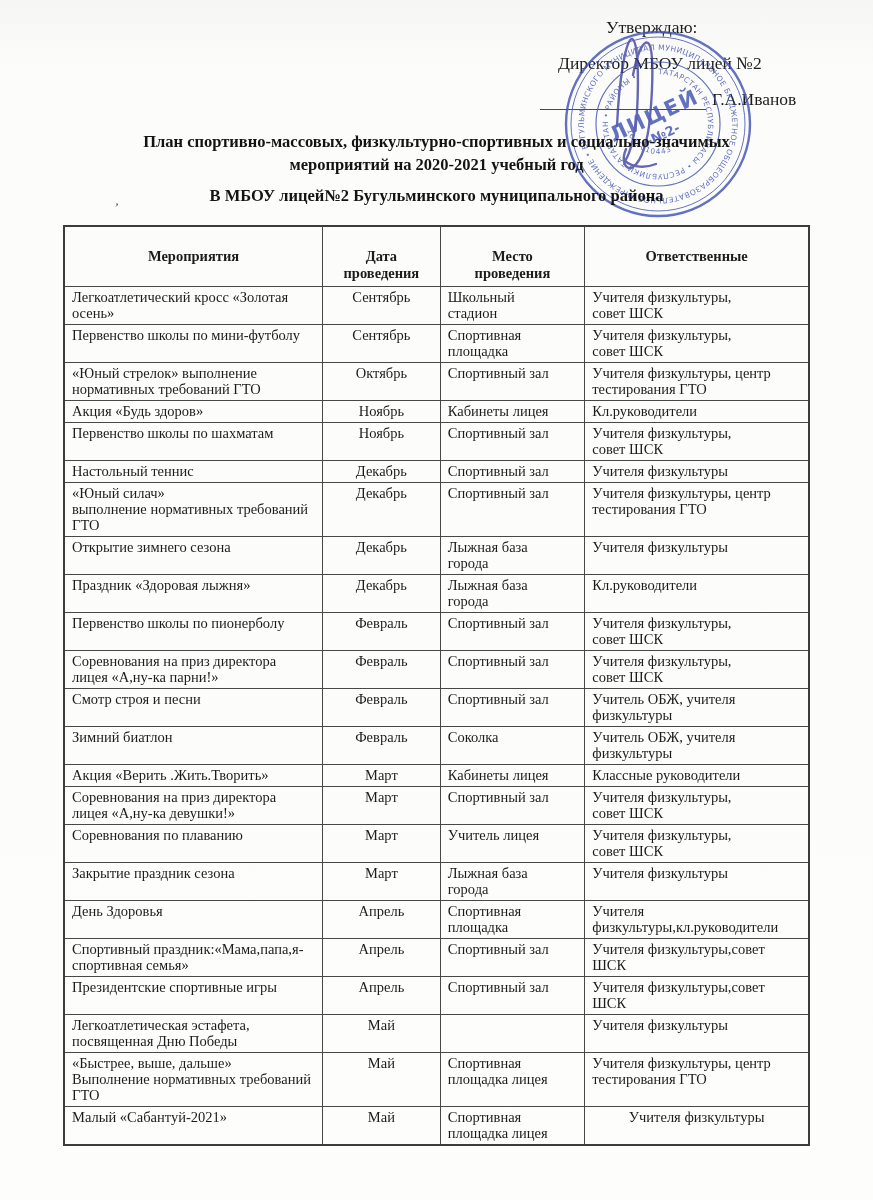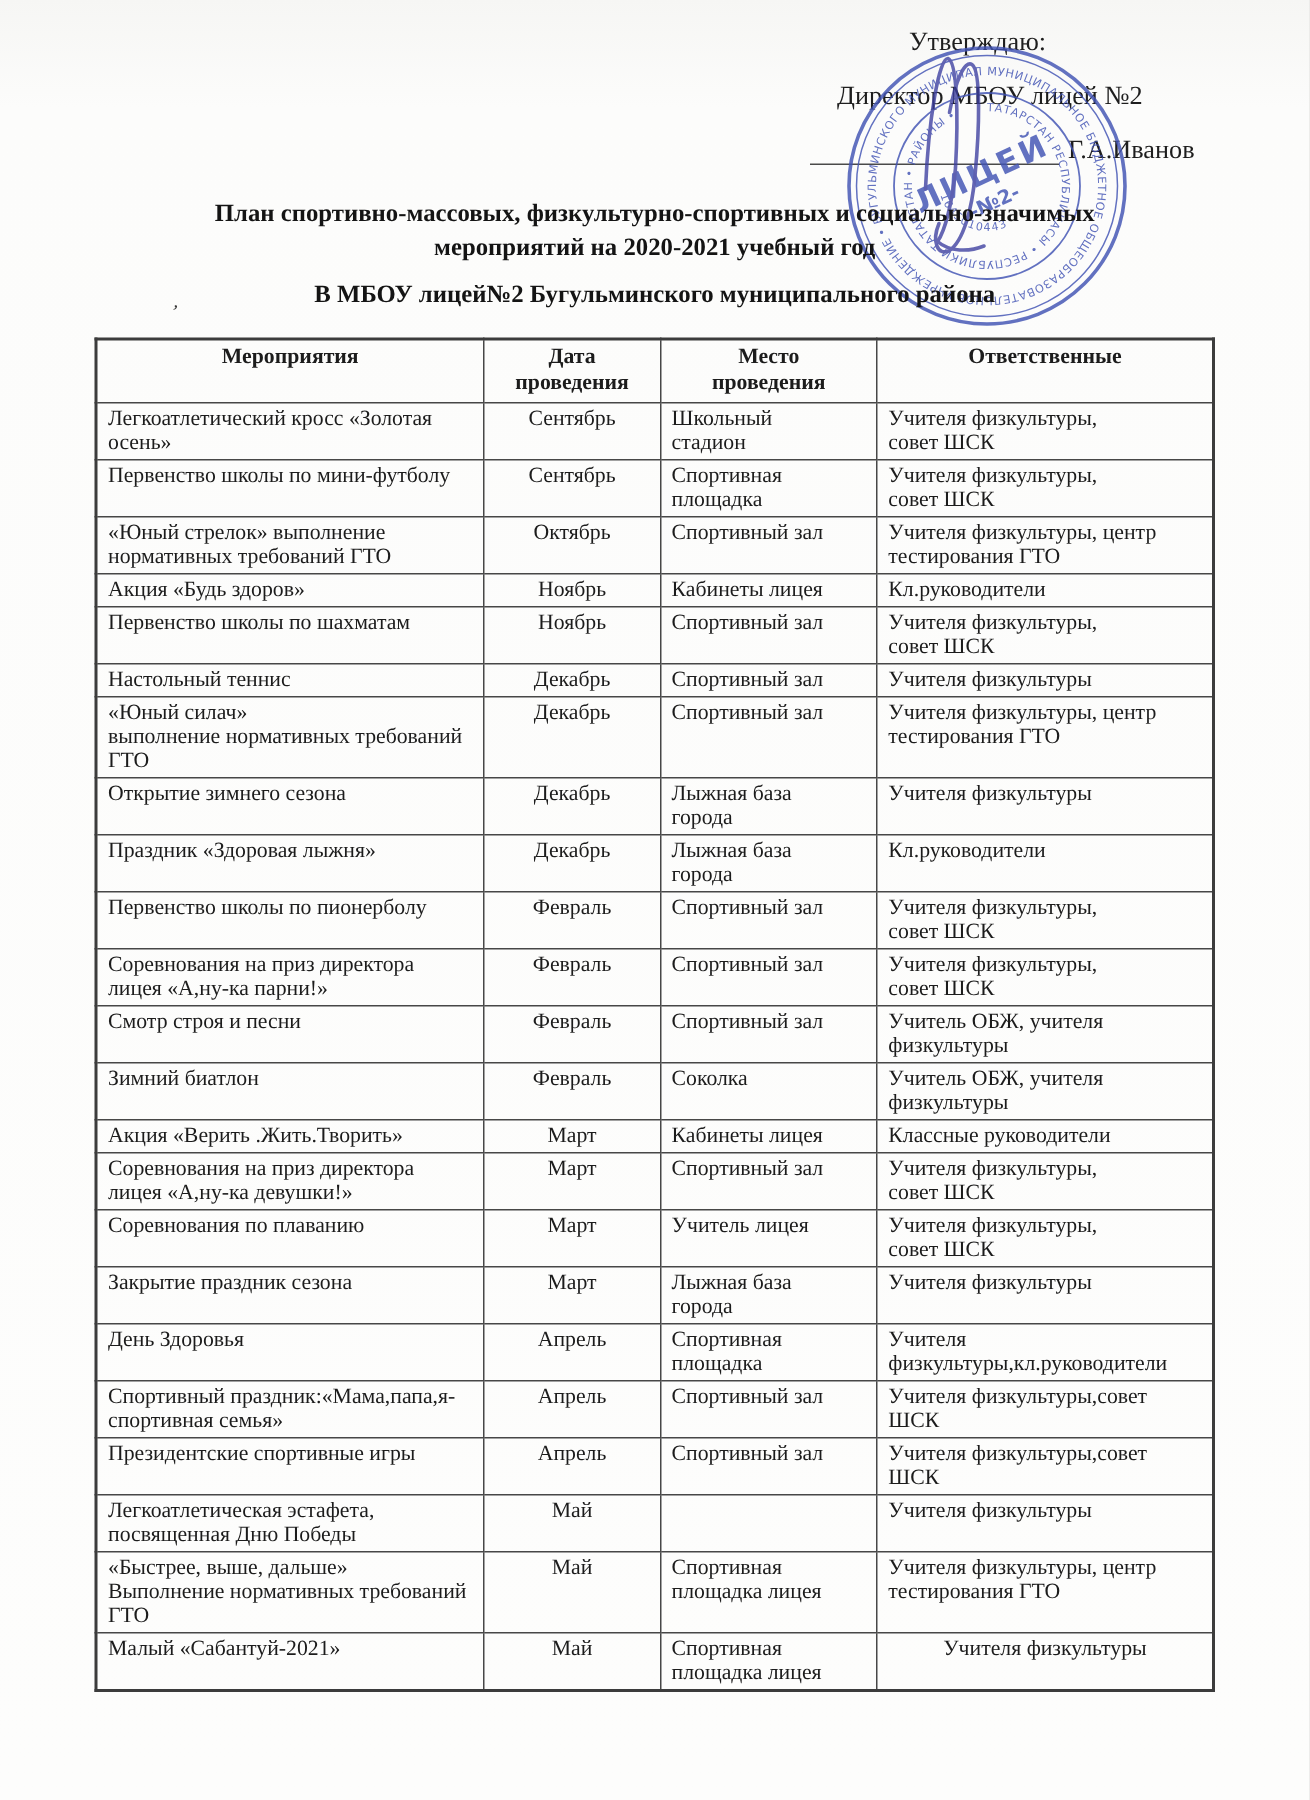--- a/index.html
+++ b/index.html
@@ -25,21 +25,21 @@
                  font-weight:bold; font-size:16.5px; line-height:23px; color:#141414; }
   .subtitle    { position:absolute; top:186px; left:0; width:100%; text-align:center;
                  font-weight:bold; font-size:16.5px; color:#141414; }
   
   table.plan { position:absolute; left:63px; top:225px; width:747px;
                border-collapse:collapse; table-layout:fixed;
                font-size:14.5px; line-height:16px; color:#1c1c1c; }
   table.plan, table.plan th, table.plan td { border:1px solid #474747; }
   table.plan { border:2px solid #3c3c3c; }
   table.plan th { font-weight:bold; font-size:14.5px; text-align:center; vertical-align:top;
-                  padding:3px 4px 4px; white-space:pre-line; line-height:17px; }
+                  padding:21px 4px 4px; white-space:pre-line; line-height:17px; }
   table.plan td { vertical-align:top; padding:2px 7px 3px; white-space:pre-line; }
   td.col-event { text-align:left; }
   td.col-date  { text-align:center; }
   td.col-place { text-align:left; }
   td.col-resp  { text-align:left; }
   td.center    { text-align:center; }
   th.nowrap    { white-space:nowrap; }
   .stamp-text  { font-family:"DejaVu Sans", sans-serif; }
 </style>
 </head>

